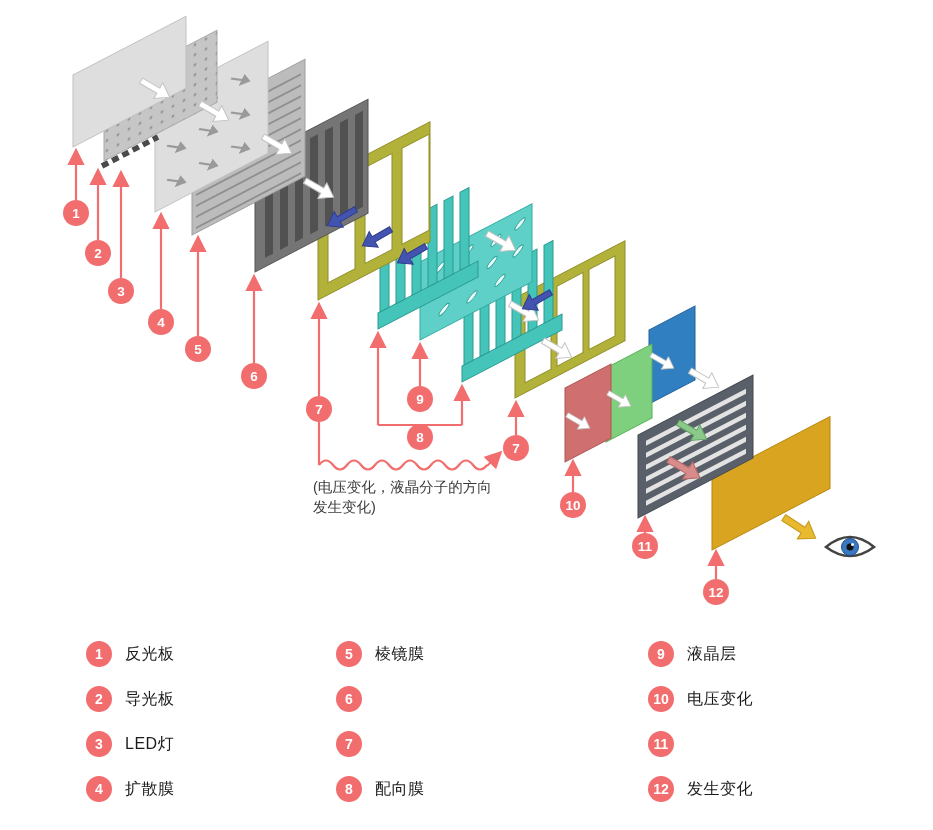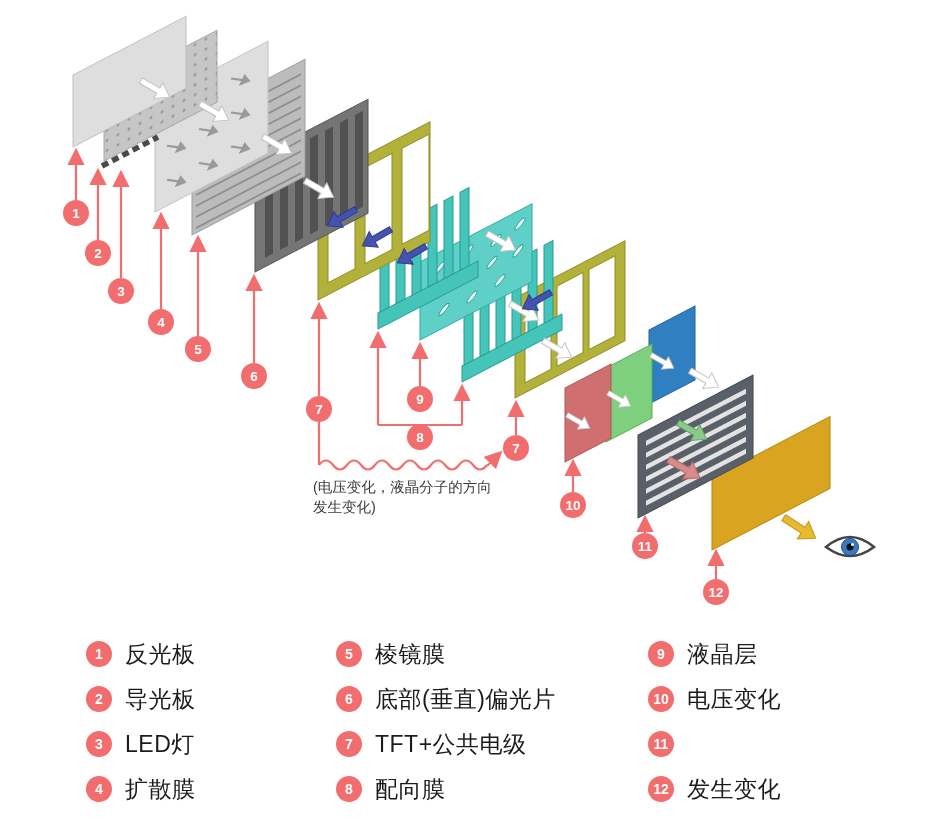--- a/index.html
+++ b/index.html
@@ -7,21 +7,21 @@
   .page{position:relative;width:933px;height:830px;background:#fff;overflow:hidden;}
   .diagram-wrap{position:absolute;top:0;left:0;width:933px;height:622px;}
   svg{font-family:"Liberation Sans","DejaVu Sans",sans-serif;}
   .legend{position:absolute;top:640px;left:86px;display:grid;
           grid-template-rows:repeat(4,auto);grid-auto-flow:column;
           grid-template-columns:250px 312px auto;row-gap:17px;}
   .legend-item{display:flex;align-items:center;gap:13px;height:28px;}
   .badge{width:26px;height:26px;border-radius:50%;background:#f26d6d;color:#fff;
          font-size:14px;font-weight:bold;display:flex;align-items:center;
          justify-content:center;flex:0 0 26px;}
-  .label{font-size:23px;color:#1b1b1b;letter-spacing:.5px;}
+  .label{font-size:16px;color:#1b1b1b;letter-spacing:.5px;}
 </style>
 </head>
 <body>
 
 <div class="page">
 
   <div class="diagram-wrap">
   <svg width="933" height="622" viewBox="0 0 933 622">
     <defs>
       <pattern id="dots" width="11" height="10" patternUnits="userSpaceOnUse">
@@ -294,25 +294,23 @@
     <div class="legend-item">
       <span class="badge">4</span>
       <span class="label">扩散膜</span>
     </div>
     <div class="legend-item">
       <span class="badge">5</span>
       <span class="label">棱镜膜</span>
     </div>
     <div class="legend-item">
       <span class="badge">6</span>
-      <span class="label">底部(垂直)偏光片</span>
     </div>
     <div class="legend-item">
       <span class="badge">7</span>
-      <span class="label">TFT+公共电级</span>
     </div>
     <div class="legend-item">
       <span class="badge">8</span>
       <span class="label">配向膜</span>
     </div>
     <div class="legend-item">
       <span class="badge">9</span>
       <span class="label">液晶层</span>
     </div>
     <div class="legend-item">

